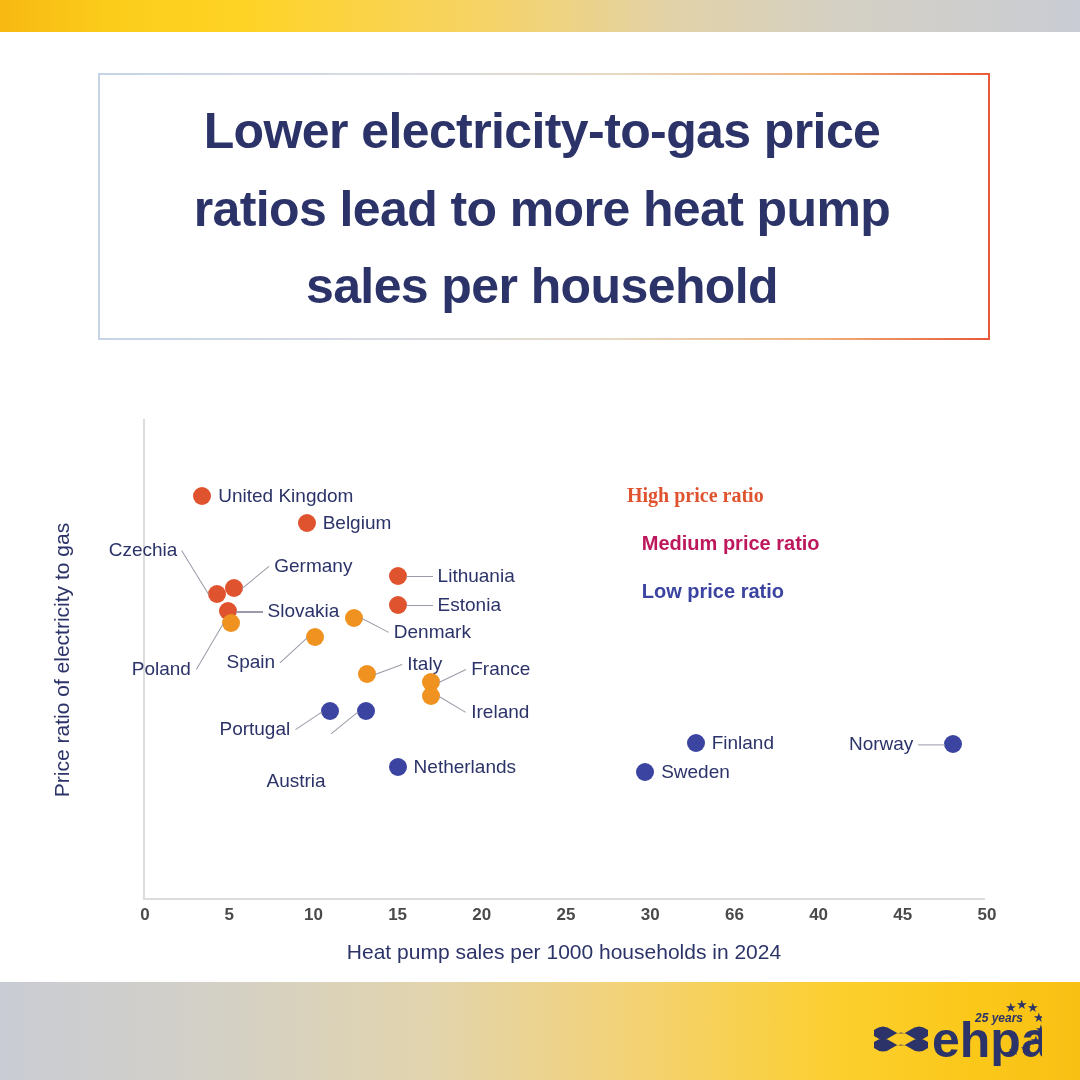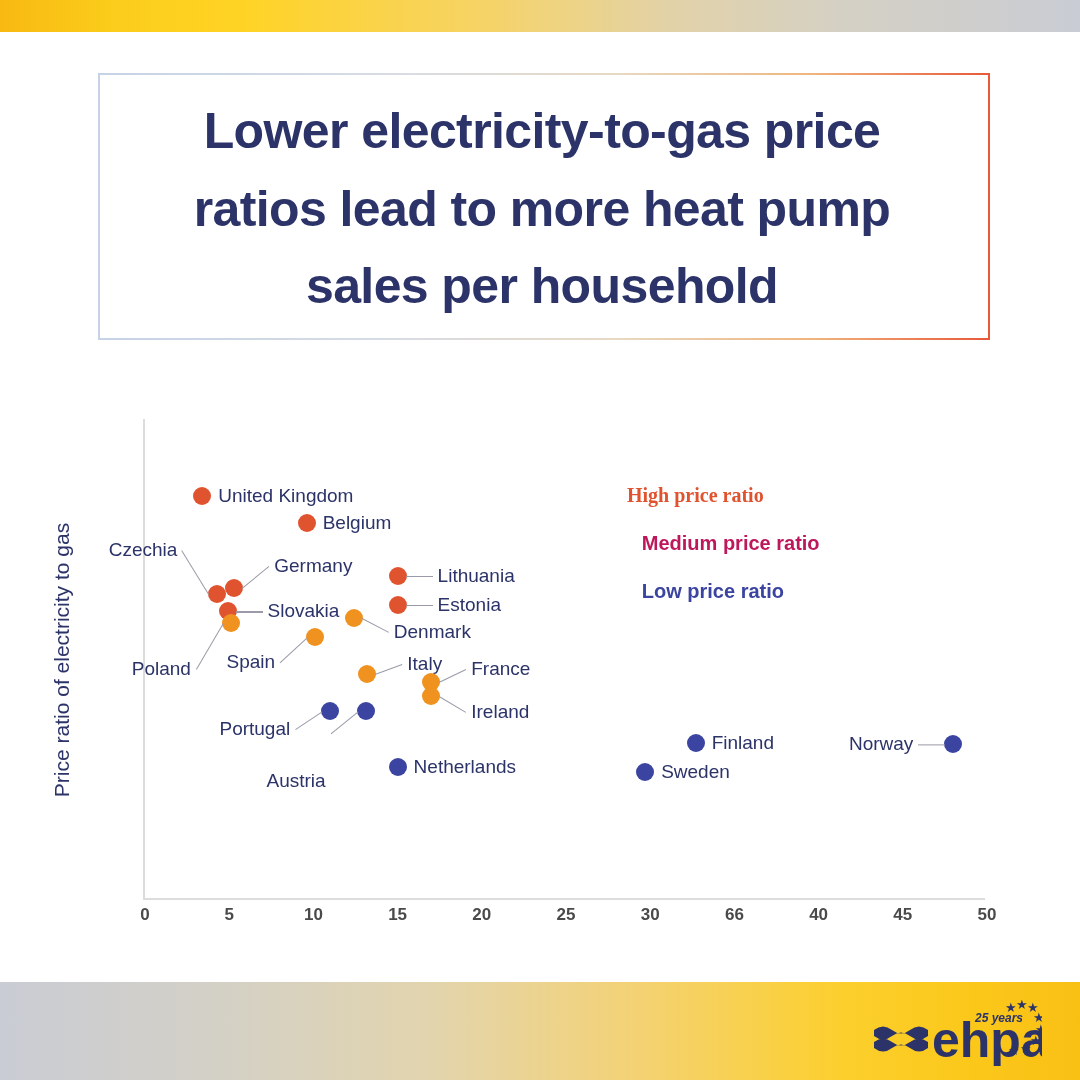--- a/index.html
+++ b/index.html
@@ -97,20 +97,21 @@
     </g>
   </svg>
 </div>
 
 <div id="title-card">
   <div id="title-text">Lower electricity-to-gas price ratios lead to more heat pump sales per household</div>
 </div>
 
 <div id="chart">
   <div id="ylabel">Price ratio of electricity to gas</div>
+  <div id="xlabel">Heat pump sales per 1000 households in 2024</div>
   <div id="plot-frame">
     <div id="ticks-y"></div>
     <div id="ticks-x">
         <div class="xtick" style="left: 0px;">0</div>
         <div class="xtick" style="left: 84.2px;">5</div>
         <div class="xtick" style="left: 168.4px;">10</div>
         <div class="xtick" style="left: 252.6px;">15</div>
         <div class="xtick" style="left: 336.8px;">20</div>
         <div class="xtick" style="left: 421px;">25</div>
         <div class="xtick" style="left: 505.2px;">30</div>

